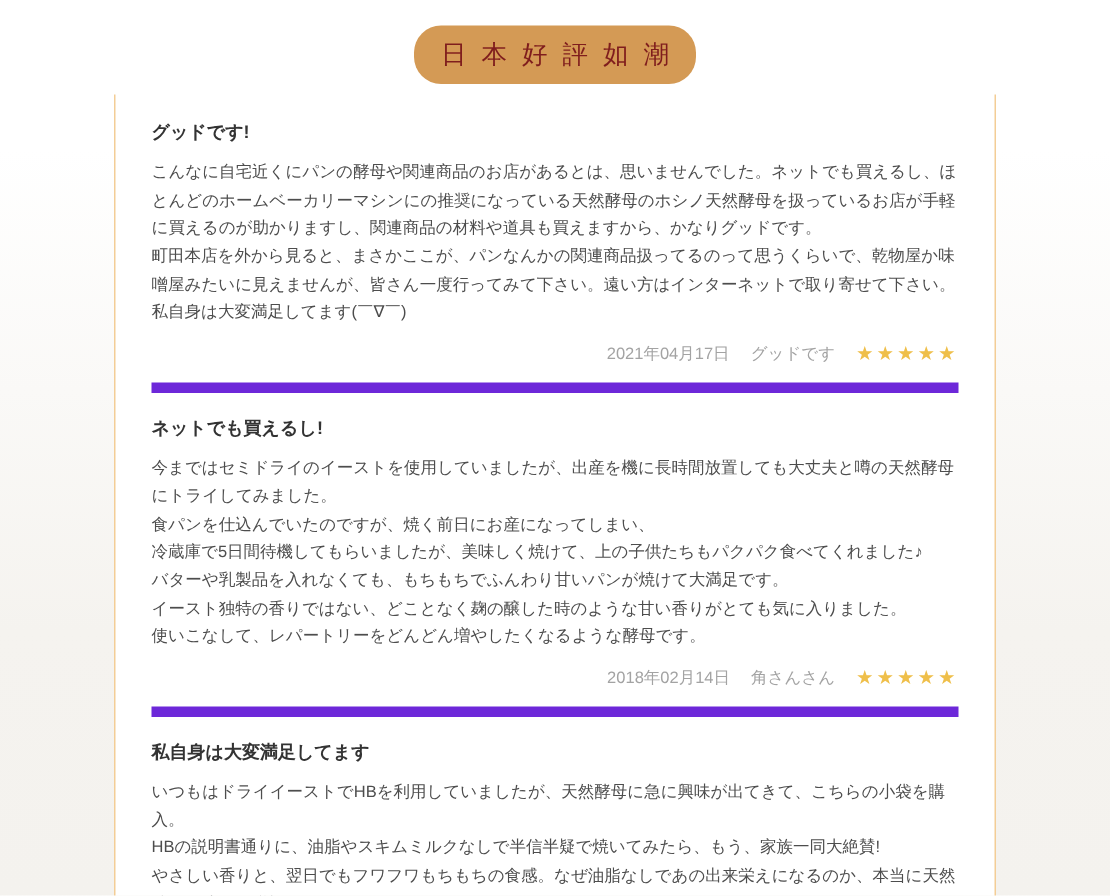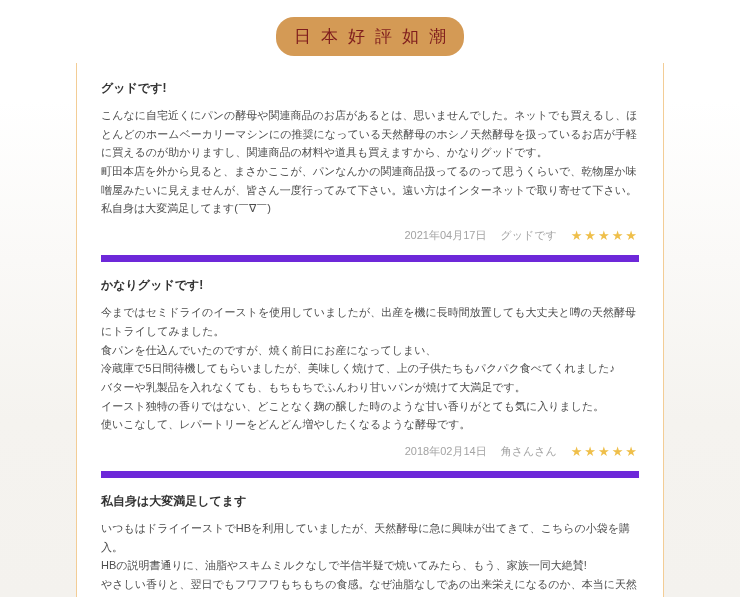--- a/index.html
+++ b/index.html
@@ -77,21 +77,21 @@
 町田本店を外から見ると、まさかここが、パンなんかの関連商品扱ってるのって思うくらいで、乾物屋か味噌屋みたいに見えませんが、皆さん一度行ってみて下さい。遠い方はインターネットで取り寄せて下さい。
 私自身は大変満足してます(￣∇￣)</div>
     <div class="review-meta">
       <span>2021年04月17日</span>
       <span>グッドです</span>
       <span class="stars">★★★★★</span>
     </div>
   </div>
 
   <div class="review">
-    <div class="review-title">かなりグッドです!</div>
+    <div class="review-title">ネットでも買えるし!</div>
     <div class="review-body">今まではセミドライのイーストを使用していましたが、出産を機に長時間放置しても大丈夫と噂の天然酵母にトライしてみました。
 食パンを仕込んでいたのですが、焼く前日にお産になってしまい、
 冷蔵庫で5日間待機してもらいましたが、美味しく焼けて、上の子供たちもパクパク食べてくれました♪
 バターや乳製品を入れなくても、もちもちでふんわり甘いパンが焼けて大満足です。
 イースト独特の香りではない、どことなく麹の醸した時のような甘い香りがとても気に入りました。
 使いこなして、レパートリーをどんどん増やしたくなるような酵母です。</div>
     <div class="review-meta">
       <span>2018年02月14日</span>
       <span>角さんさん</span>
       <span class="stars">★★★★★</span>

